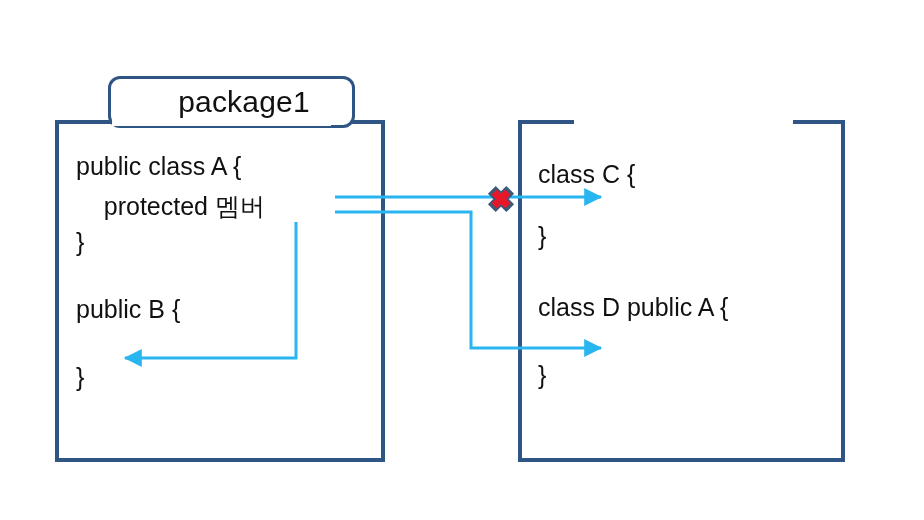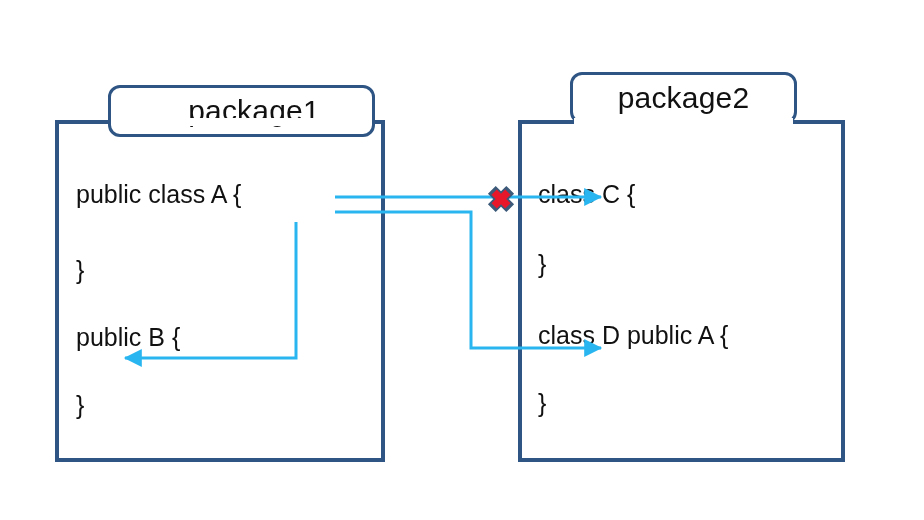--- a/index.html
+++ b/index.html
@@ -50,21 +50,20 @@
     z-index: 4;
   }
 
   
   .code-line {
     position: absolute;
     font-size: 25px;
     color: #111111;
     white-space: pre;
     z-index: 5;
-    margin-top: 28px;
   }
 
   
   #wires {
     position: absolute;
     left: 0;
     top: 0;
     width: 924px;
     height: 520px;
     z-index: 6;
@@ -76,40 +75,38 @@
     z-index: 8;
   }
 </style>
 </head>
 <body>
 
 <div id="canvas">
 
   <div class="pkg-body" id="pkg1-body" style="left:55px; top:120px; width:330px; height:342px;"></div>
 
-  <div class="pkg-tab" id="pkg1-tab" style="left:108px; top:85px; width:267px; height:52px;padding-left:25px;">
+  <div class="pkg-tab" id="pkg1-tab" style="left:108px; top:76px; width:247px; height:52px;padding-left:25px;">
     <span>package1</span>
   </div>
 
   <div class="tab-merge" style="left:112px; top:118px; width:219px; height:8px;"></div>
 
   <div class="code-line" style="left:76px; top:152px;">public class A {</div>
+  <div class="code-line" style="left:76px; top:190px;">    protected 멤버</div>
   <div class="code-line" style="left:76px; top:228px;">}</div>
   <div class="code-line" style="left:76px; top:295px;">public B {</div>
   <div class="code-line" style="left:76px; top:363px;">}</div>
 
   <div class="pkg-body" id="pkg2-body" style="left:518px; top:120px; width:327px; height:342px;"></div>
 
-  <div class="pkg-tab" id="pkg2-tab" style="left:570px; top:72px; width:227px; height:52px;">
-    <span>package2</span>
-  </div>
 
   <div class="tab-merge" style="left:574px; top:118px; width:219px; height:8px;"></div>
 
-  <div class="code-line" style="left:538px; top:152px;text-align:right;">class C {</div>
+  <div class="code-line" style="left:538px; top:160px;text-align:right;">class C {</div>
   <div class="code-line" style="left:538px; top:222px;">}</div>
   <div class="code-line" style="left:538px; top:293px;">class D public A {</div>
   <div class="code-line" style="left:538px; top:361px;">}</div>
 
   <svg id="wires" viewBox="0 0 924 520">
     <defs>
       <marker id="arrowR" markerWidth="7" markerHeight="7" refX="5.6" refY="3" orient="auto" markerUnits="strokeWidth">
         <path d="M0,0 L6,3 L0,6 z" fill="#29B6F0"></path>
       </marker>
       <marker id="arrowL" markerWidth="7" markerHeight="7" refX="5.6" refY="3" orient="auto" markerUnits="strokeWidth">

